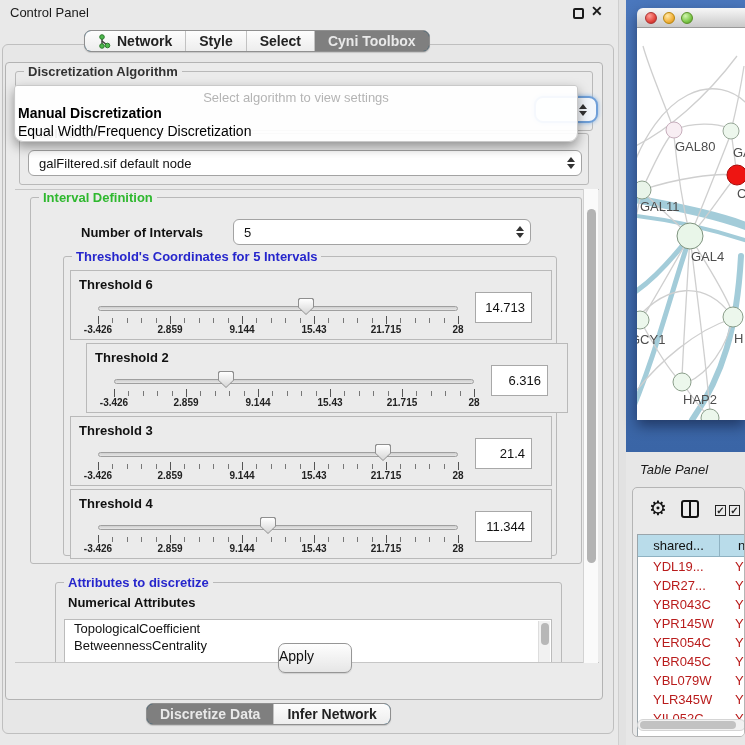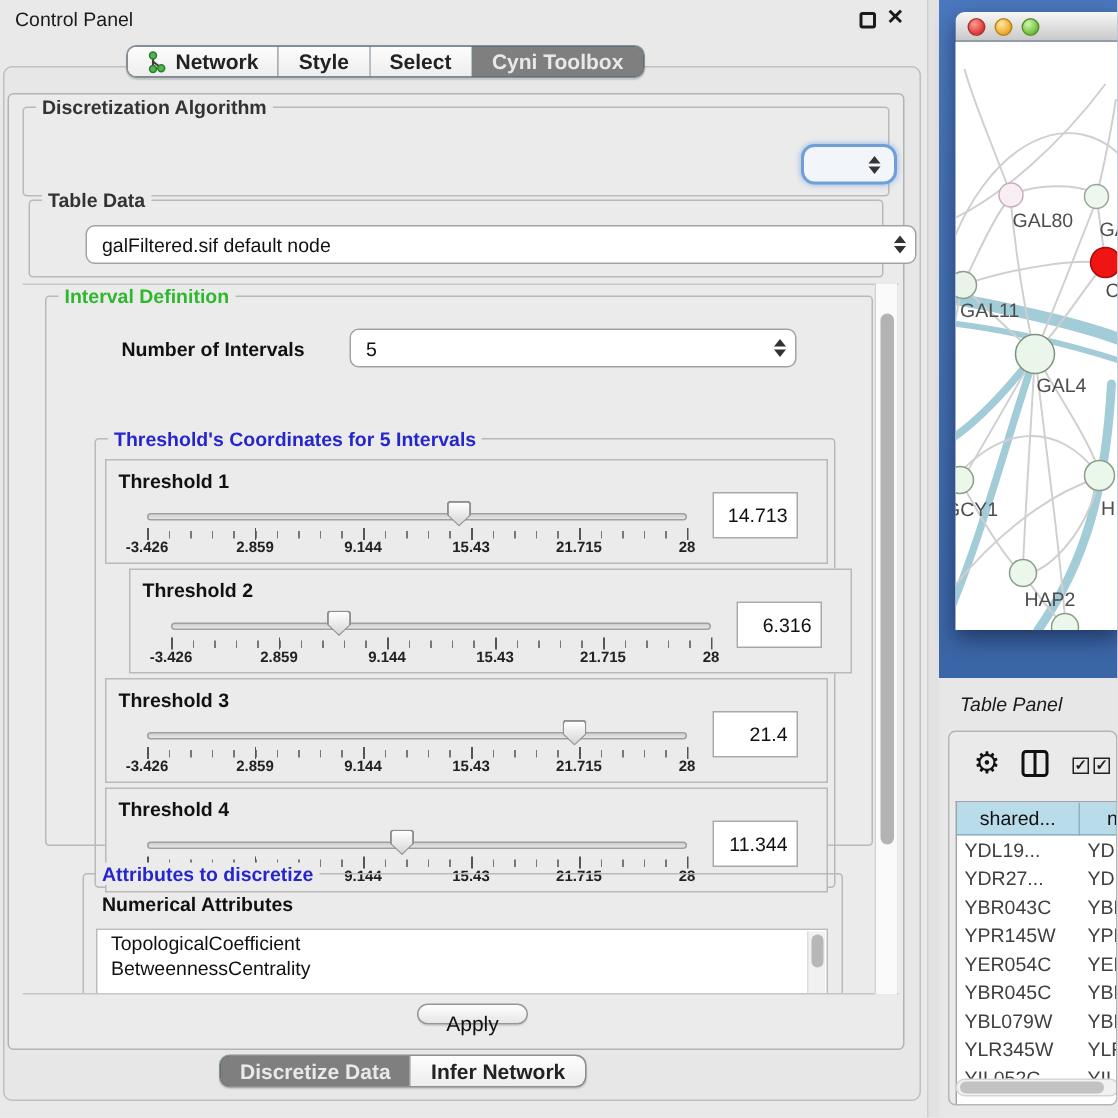--- a/index.html
+++ b/index.html
@@ -63,21 +63,21 @@
   .tlabels { position:absolute; left:27px; top:53px; width:361px; height:13px; }
   .tlabels span { position:absolute; transform:translateX(-50%); font-size:10px; font-weight:bold; color:#222; }
   .valbox { position:absolute; left:404px; top:21px; width:57px; height:31px; background:#fff; border:1px solid #a8a8a8; font-size:13px; color:#111; text-align:right; line-height:29px; padding-right:6px; }
 
   
   .attrlist { position:absolute; left:8px; top:36px; width:488px; height:46px; background:#fff; border:1px solid #bbb; overflow:hidden; }
   .attrlist .row { font-size:13px; color:#111; line-height:17px; padding-left:9px; }
   .attrlist .sb { position:absolute; right:1px; top:1px; width:12px; height:44px; background:#f1f1f1; border-left:1px solid #ddd; }
   .attrlist .sb i { position:absolute; left:2px; top:2px; width:8px; height:22px; background:#b7b7b7; border-radius:4px; }
 
-  .apply { position:absolute; left:272px; top:606px; width:74px; height:14px; border:1px solid #969696; border-radius:7px; background:linear-gradient(#fefefe,#e6e6e6); font-size:14px; color:#111; text-align:center; line-height:24px; box-shadow:0 1px 1px rgba(0,0,0,.12); }
+  .apply { position:absolute; left:272px; top:580px; width:74px; height:30px; border:1px solid #969696; border-radius:7px; background:linear-gradient(#fefefe,#e6e6e6); font-size:14px; color:#111; text-align:left; line-height:24px; box-shadow:0 1px 1px rgba(0,0,0,.12); }
 
   
   .splitter { position:absolute; left:618px; top:0; width:8px; height:745px; background:#e2e2e2; border-left:1px solid #cfcfcf; }
   .desktop { position:absolute; left:626px; top:0; width:119px; height:452px; background:linear-gradient(#4a77bd,#3a65a6); }
   .netwin { position:absolute; left:637px; top:8px; width:108px; height:412px; border-radius:6px 0 0 0; box-shadow:0 6px 14px rgba(0,0,20,.45); }
   .netwin .bar { position:absolute; left:0; top:0; width:108px; height:20px; background:linear-gradient(#f7f7f7,#c9c9c9); border-radius:6px 0 0 0; border-bottom:1px solid #9a9a9a; }
   .light { position:absolute; top:4px; width:12px; height:12px; border-radius:50%; }
   .light.r { left:8px;  background:radial-gradient(circle at 35% 30%, #ff9d96, #e3473f 60%, #b0201a); border:1px solid #a33; }
   .light.y { left:26px; background:radial-gradient(circle at 35% 30%, #ffe9a8, #f2b13c 60%, #c78a1d); border:1px solid #b8860b; }
   .light.g { left:44px; background:radial-gradient(circle at 35% 30%, #d2f5b0, #7cc849 60%, #4f9422); border:1px solid #5a8f2a; }
@@ -92,21 +92,21 @@
   .colsicon { position:absolute; left:48px; top:12px; width:18px; height:18px; border:2px solid #111; border-radius:3px; }
   .colsicon i { position:absolute; left:6px; top:0; width:2px; height:14px; background:#111; display:block; }
   .chk { position:absolute; top:17px; width:11px; height:11px; border:1.5px solid #222; font-size:10px; line-height:9px; text-align:center; color:#222; font-weight:bold; }
   .chk.c1 { left:82px; } .chk.c2 { left:96px; }
 
   .tp-table { position:absolute; left:4px; top:46px; width:109px; height:232px; overflow:hidden; background:#fff; border:1px solid #9aa5ab; border-right:none; }
   .tp-hrow { display:flex; height:22px; }
   .tp-hcell { background:#b9dcea; border-right:1px solid #8fb2c2; border-bottom:1px solid #8fb2c2; font-size:13px; color:#111; text-align:center; line-height:22px; overflow:hidden; }
   .tp-c1 { width:82px; flex:none; } .tp-c2 { width:110px; flex:none; }
   .tp-row { display:flex; height:19px; }
-  .tp-cell { font-size:13px; color:#404040; line-height:19px; padding-left:5px; overflow:hidden; white-space:nowrap; }
+  .tp-cell { font-size:13px; color:#b91c1c; line-height:19px; padding-left:15px; overflow:hidden; white-space:nowrap; }
   .tp-hscroll { position:absolute; left:4px; top:231px; width:109px; height:12px; background:#f1f1f1; border:1px solid #d5d5d5; border-radius:6px; }
   .tp-hscroll i { position:absolute; left:2px; top:1px; width:96px; height:8px; background:#c2c2c2; border-radius:4px; display:block; }
 </style>
 </head>
 <body>
 
 <div id="root">
 
   <div class="titlebar">
     <span class="title">Control Panel</span>
@@ -145,24 +145,29 @@
     <div class="group" style="left:9px; top:8px; width:578px; height:60px;">
       <span class="group-label">Discretization Algorithm</span>
     </div>
     <div class="algo-combo">
       <span class="stepper">
           <i class="tri-up"></i>
           <i class="tri-dn"></i>
         </span>
     </div>
 
+    <div class="popup">
+      <div class="hint">Select algorithm to view settings</div>
+      <div class="it1">Manual Discretization</div>
+      <div class="it2">Equal Width/Frequency Discretization</div>
+    </div>
 
     <div class="group" style="left:13px; top:70px; width:570px; height:52px;">
       <span class="group-label">Table Data</span>
-      <div class="combo" style="left:8px; top:16px; width:554px; height:26px;margin-left:29px;">
+      <div class="combo" style="left:8px; top:16px; width:554px; height:26px;">
         <span class="val">galFiltered.sif default node</span>
         <span class="stepper">
             <i class="tri-up"></i>
             <i class="tri-dn"></i>
           </span>
       </div>
     </div>
 
     <div class="viewport">
 
@@ -171,25 +176,25 @@
 
         <div style="position:absolute; left:50px; top:27px; font-size:13px; font-weight:bold; color:#111;">Number of Intervals</div>
         <div class="combo" style="left:202px; top:21px; width:298px; height:26px;">
           <span class="val">5</span>
           <span class="stepper">
               <i class="tri-up"></i>
               <i class="tri-dn"></i>
             </span>
         </div>
 
-        <div class="group" style="left:32px; top:58px; width:494px; height:300px;margin-top:36px;">
+        <div class="group" style="left:32px; top:58px; width:494px; height:300px;">
           <span class="group-label blue">Threshold's Coordinates for 5 Intervals</span>
 
           <div class="thr" style="top:13px; left:6px;">
-            <span class="tlab">Threshold 1</span>
+            <span class="tlab">Threshold 6</span>
             <div class="track"></div>
             <div class="handle" style="left:227px;">
                 <i></i>
               </div>
             <div class="ticks-min"></div>
             <div class="ticks-maj"></div>
             <div class="tlabels">
               <span style="left:0">-3.426</span>
               <span style="left:72px">2.859</span>
               <span style="left:144px">9.144</span>

